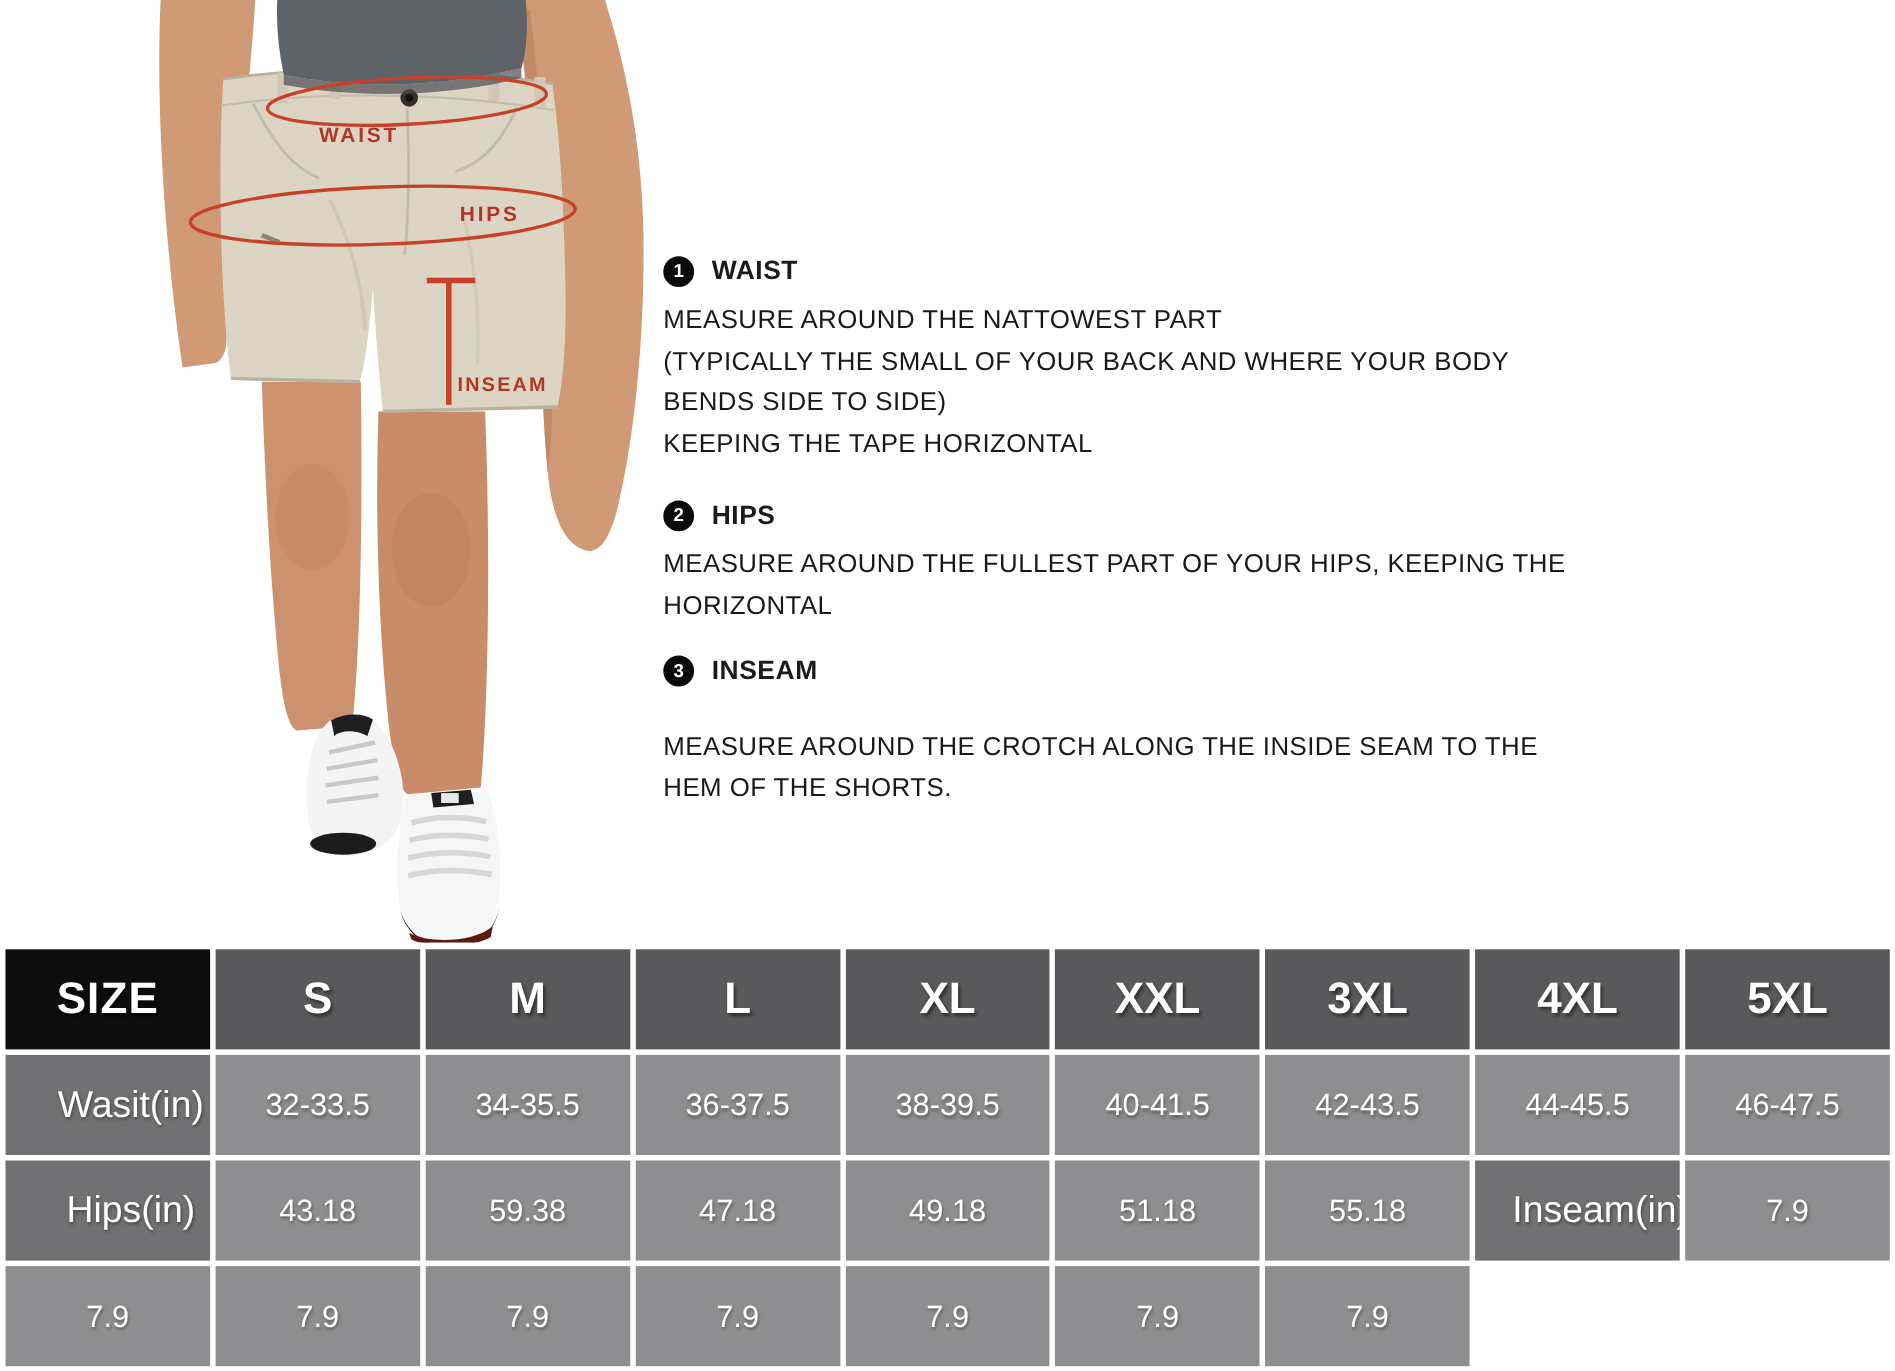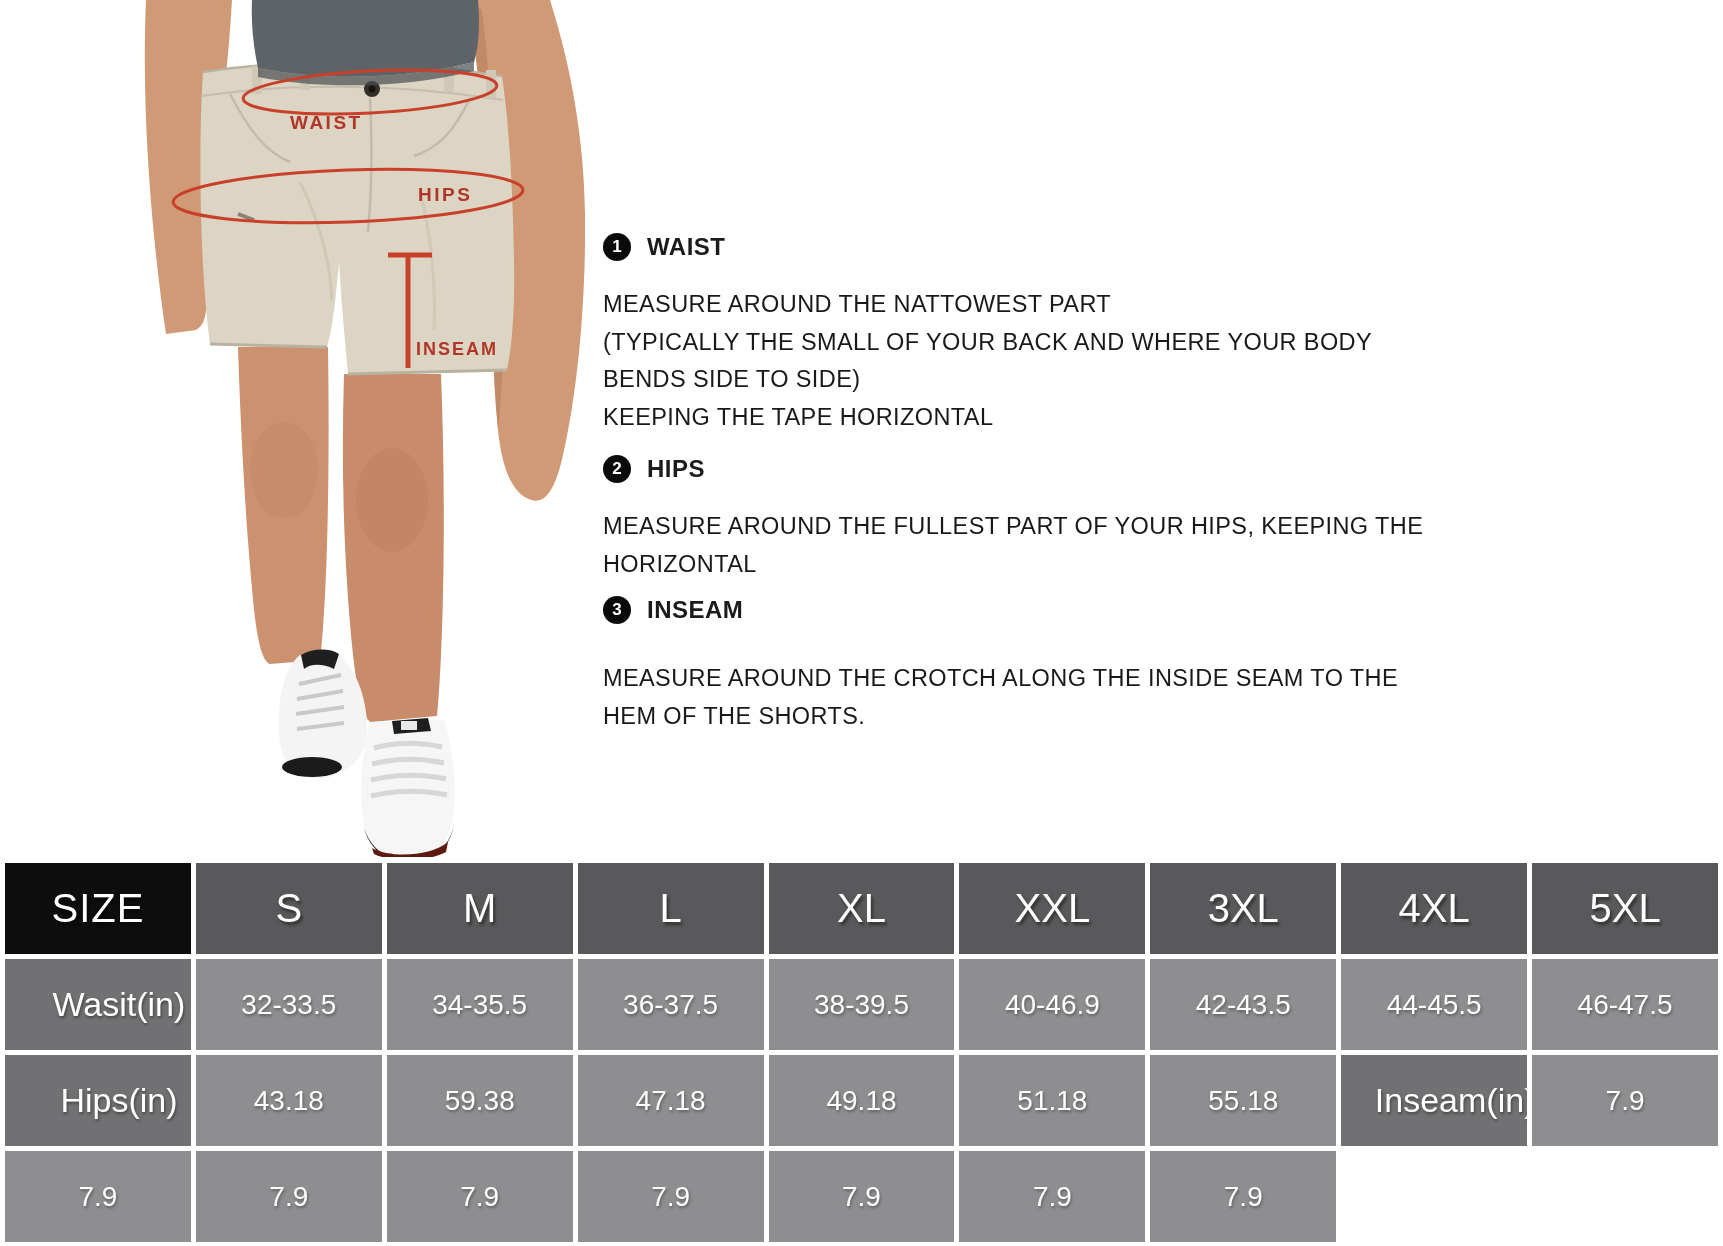--- a/index.html
+++ b/index.html
@@ -19,21 +19,21 @@
   .steps { position:absolute; left:603px; top:0; width:1118px; color:#1b1b1b; }
   .step { position:absolute; left:0; }
   .step-head { display:flex; align-items:center; gap:16px; height:30px; }
   .badge {
     width:28px; height:28px; border-radius:50%;
     background:#0a0a0a; color:#ffffff;
     display:flex; align-items:center; justify-content:center;
     font-size:17px; font-weight:bold; flex:0 0 auto;
   }
   .step-title { font-size:24px; font-weight:bold; letter-spacing:0.5px; }
-  .step-lines { margin-top:24px; }
+  .step-lines { margin-top:10px; }
   .step-lines .ln {
     font-size:23.5px; line-height:37.6px; letter-spacing:0.4px;
     white-space:nowrap; color:#191919;
   }
   .step-1 { top:232px; }
   .step-2 { top:454px; }
   .step-3 { top:595px; }
   .step-3 .step-lines { margin-top:35px; }
 
   
@@ -44,21 +44,21 @@
     grid-template-columns:repeat(9, 1fr);
     grid-template-rows:repeat(4, 1fr);
     gap:5px;
     padding:6px 5px 4px 5px;
   }
   .c {
     display:flex; align-items:center; justify-content:center;
     color:#ffffff; overflow:hidden;
   }
   .c.head {
-    background:#59595b; font-weight:normal; font-size:40px;
+    background:#59595b; font-weight:bold; font-size:40px;
     text-shadow:2px 3px 3px rgba(0,0,0,0.45);
   }
   .c.head.size-cell { background:#0d0d0d; letter-spacing:1px; }
   .c.lab {
     background:#717173; font-size:34px;
     text-shadow:1px 2px 3px rgba(0,0,0,0.40);
     padding-left:42px;
   }
   .c.val {
     background:#8e8e90; font-size:28px;
@@ -185,21 +185,21 @@
   <div class="c head">XXL</div>
   <div class="c head">3XL</div>
   <div class="c head">4XL</div>
   <div class="c head">5XL</div>
 
   <div class="c lab">Wasit(in)</div>
   <div class="c val">32-33.5</div>
   <div class="c val">34-35.5</div>
   <div class="c val">36-37.5</div>
   <div class="c val">38-39.5</div>
-  <div class="c val">40-46.9</div>
+  <div class="c val">40-41.5</div>
   <div class="c val">42-43.5</div>
   <div class="c val">44-45.5</div>
   <div class="c val">46-47.5</div>
 
   <div class="c lab">Hips(in)</div>
   <div class="c val">43.18</div>
   <div class="c val">59.38</div>
   <div class="c val">47.18</div>
   <div class="c val">49.18</div>
   <div class="c val">51.18</div>

